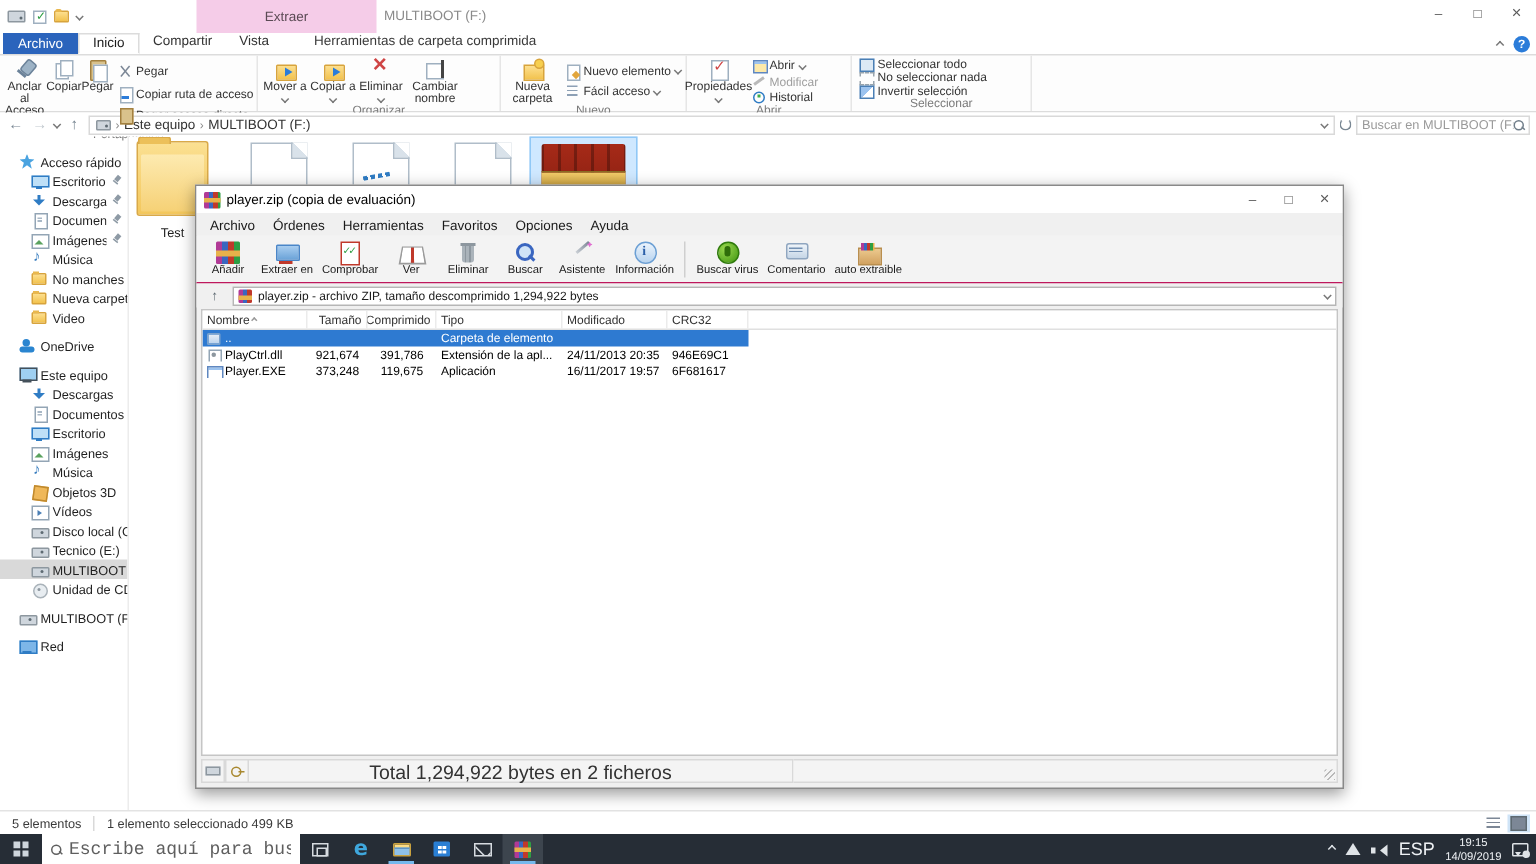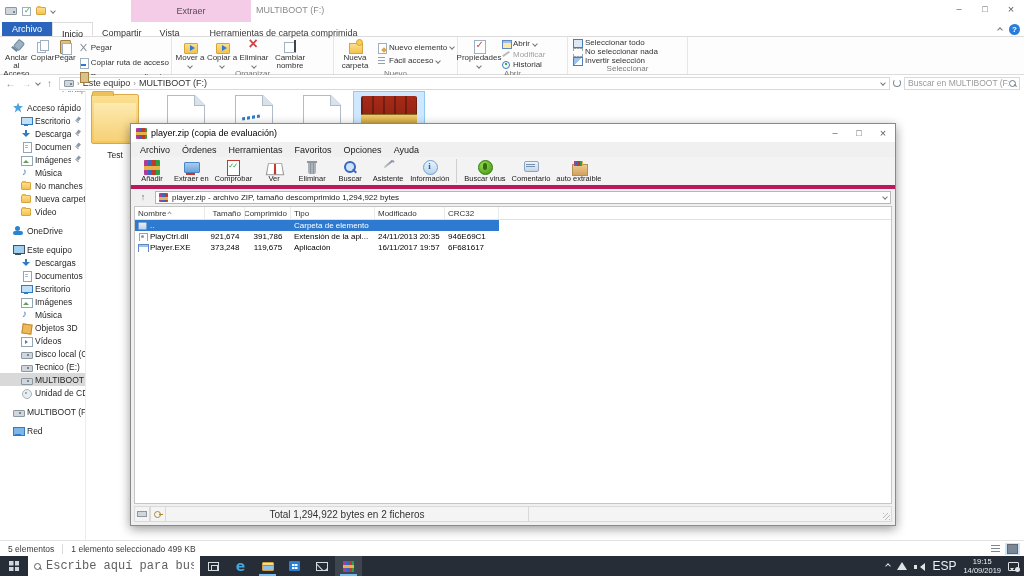--- a/index.html
+++ b/index.html
@@ -20,21 +20,21 @@
   .chv{display:inline-block;width:4px;height:4px;border-right:1px solid #777;border-bottom:1px solid #777;flex:none}
   .chv.down{transform:rotate(45deg)}
   .chv.up{transform:rotate(-135deg)}
   .ctx-header{position:absolute;left:131px;top:0;width:120px;height:22px;background:#f5cce8;color:#5a4a54;display:flex;align-items:center;justify-content:center;font-size:9px}
   .win-title{position:absolute;left:256px;top:5px;color:#8a8a8a;font-size:9px}
   .win-controls{position:absolute;right:0;top:0;display:flex}
   .wc{width:26px;height:17px;display:flex;align-items:center;justify-content:center;color:#5a5a5a;font-size:9px}
   .wc.min::before{content:"–"} .wc.max::before{content:"□"} .wc.close::before{content:"×";font-size:11px}
 
   .tabrow{height:15px;background:#fff;border-bottom:1px solid #dcdcdc;display:flex;align-items:stretch;position:relative;font-size:9px}
-  .tab{padding:6px 9px;color:#333}
+  .tab{padding:0 9px;color:#333}
   .tab-file{background:#2b64bc;color:#fff;padding:2px 10px;margin-left:2px}
   .tab.active{border:1px solid #dcdcdc;border-bottom:1px solid #fff;color:#1a1a1a}
   .tab-ctx{margin-left:12px;color:#3a3a3a}
   .tabrow-right{position:absolute;right:4px;top:2px;display:flex;align-items:center;gap:7px}
   .help-dot{width:11px;height:11px;border-radius:50%;background:#2b7cd9;color:#fff;display:flex;align-items:center;justify-content:center}
   .help-dot::before{content:"?";font-size:8px;font-weight:bold}
 
   .ribbon{height:38px;background:#fdfdfd;border-bottom:1px solid #dcdcdc;display:flex}
   .rgroup{display:flex;flex-direction:column;border-right:1px solid #e6e6e6;flex:none}
   .rbody{flex:1;display:flex;align-items:stretch;padding:1px 2px 0}
@@ -155,21 +155,21 @@
   
   .winrar{position:absolute;left:130px;top:123px;width:766px;height:403px;background:#f0f0f0;border:1px solid #898989;box-shadow:0 3px 10px rgba(0,0,0,.4);display:flex;flex-direction:column;z-index:10}
   .wr-titlebar{height:18px;background:#fff;display:flex;align-items:center;gap:4px;padding-left:5px}
   .wr-title{font-size:9px;color:#000;flex:1}
   .wr-controls{display:flex}
   .wr-controls .wc{height:18px;width:24px}
   .rar-mini{width:11px;height:11px;flex:none;background:linear-gradient(90deg,#b13a96 0 3px,#3a66c0 3px 6px,#c0392b 6px 9px,#2e9e44 9px);position:relative;border-radius:1px}
   .rar-mini::after{content:"";position:absolute;left:0;right:0;top:4px;height:3px;background:#e8b24a}
   .wr-menubar{height:15px;display:flex;align-items:center;padding-left:3px;background:#f0f0f0;font-size:9px}
   .wr-menu-item{padding:0 6px;color:#1a1a1a}
-  .wr-toolbar{height:32px;display:flex;align-items:center;padding:0 2px;background:#f3f3f3;border-bottom:4px solid #be185d}
+  .wr-toolbar{height:32px;display:flex;align-items:center;padding:0 2px;background:#f3f3f3;border-bottom:1px solid #be185d}
   .wr-tool{min-width:38px;padding:0 3px;display:flex;flex-direction:column;align-items:center;justify-content:center;height:30px}
   .wr-tool .tlabel{font-size:7.5px;color:#1a1a1a;line-height:8px;white-space:nowrap}
   .wr-sep{width:1px;height:24px;background:#cfcfcf;margin:0 4px;flex:none}
   .wtic{width:16px;height:15px;position:relative;flex:none}
   .wt-add{background:linear-gradient(90deg,#b13a96 0 4px,#3a66c0 4px 8px,#c0392b 8px 12px,#2e9e44 12px);border-radius:1px}
   .wt-add::after{content:"";position:absolute;left:0;right:0;top:6px;height:4px;background:#e8b24a}
   .wt-extract::before{content:"";position:absolute;left:1px;top:2px;width:14px;height:9px;background:linear-gradient(#a8cdf0,#6ba3d8);border:1px solid #4a86c8;border-radius:1px}
   .wt-extract::after{content:"";position:absolute;left:3px;bottom:0;width:9px;height:2px;background:#c0392b}
   .wt-test::before{content:"";position:absolute;left:2px;top:0;width:11px;height:14px;background:#fff;border:1px solid #c0392b}
   .wt-test::after{content:"✓✓";position:absolute;left:3px;top:2px;font-size:7px;color:#2e9e44;letter-spacing:-2px}
@@ -203,21 +203,21 @@
   .wr-row{height:11px;width:364px;display:flex;align-items:center;font-size:8px;color:#000}
   .wr-row.sel{background:#2e7ad1;color:#fff}
   .wr-cell{padding:0 3px;overflow:hidden;white-space:nowrap;flex:none}
   .wr-cell.num{text-align:center}
   .namecell{display:flex;align-items:center;gap:3px}
   .ric{width:9px;height:8px;position:relative;flex:none}
   .ri-up{background:linear-gradient(#e8eef5,#bcd4ee);border:1px solid #7ba2cc;border-radius:1px}
   .ri-dll::before{content:"";position:absolute;left:1px;top:0;width:7px;height:8px;background:#fff;border:1px solid #93a5b5}
   .ri-dll::after{content:"";position:absolute;left:3px;top:2px;width:3px;height:3px;background:#8d979f;border-radius:50%}
   .ri-exe::before{content:"";position:absolute;left:0;top:0;width:9px;height:8px;border:1px solid #5f87c0;background:linear-gradient(#9cc3ef 0 2px,#fff 2px)}
-  .wr-status{height:16px;margin:2px 3px 3px;display:flex;align-items:stretch;font-size:10px;color:#333}
+  .wr-status{height:16px;margin:2px 3px 3px;display:flex;align-items:stretch;font-size:13px;color:#333}
   .wr-scell{border:1px solid #d9d9d9;background:#f4f4f4;display:flex;align-items:center;justify-content:center}
   .wr-scell.ic{width:16px}
   .wr-scell.main{width:540px;border-left:none}
   .wr-scell.right{flex:1;border-left:none;position:relative}
   .st-drive{width:10px;height:6px;background:#cfd6dd;border:1px solid #8d979f}
   .st-key{width:9px;height:9px;position:relative}
   .st-key::before{content:"";position:absolute;left:0;top:1px;width:5px;height:5px;border:1.5px solid #a8882f;border-radius:50%}
   .st-key::after{content:"";position:absolute;left:5px;top:4px;width:4px;height:1.5px;background:#a8882f}
   .grip{position:absolute;right:1px;bottom:1px;width:7px;height:7px;background:repeating-linear-gradient(135deg,#b9b9b9 0 1px,transparent 1px 3px)}
 

